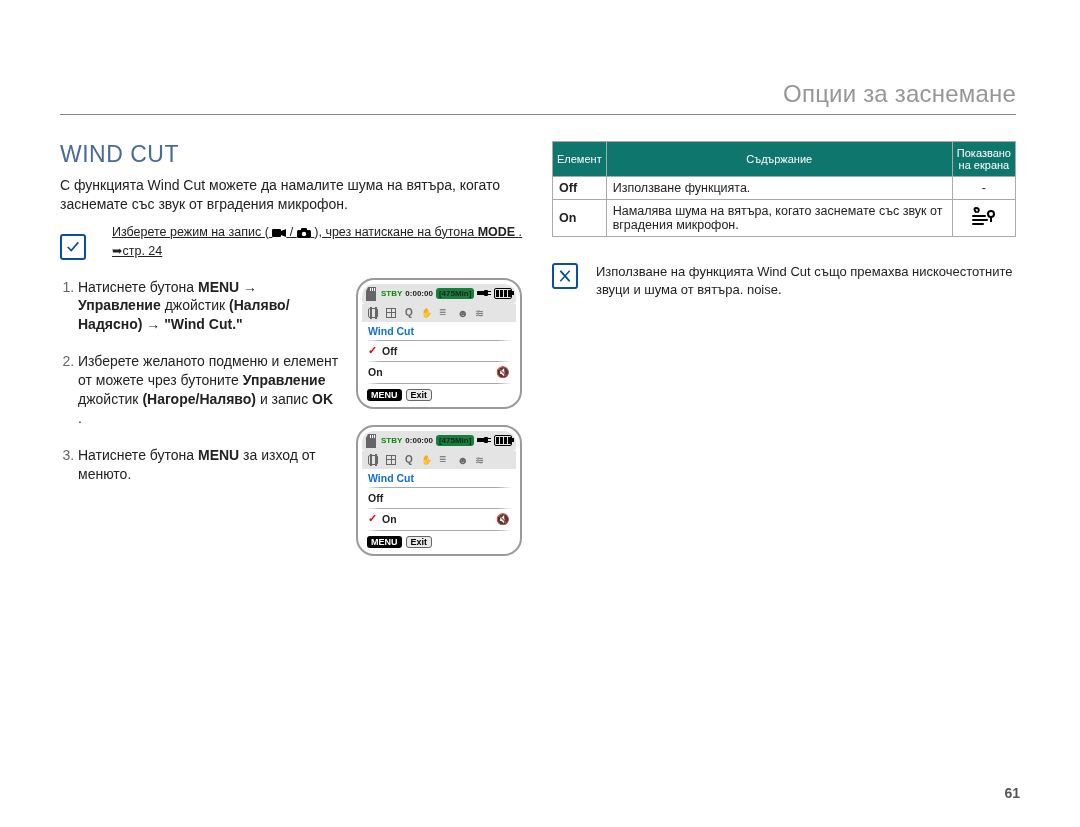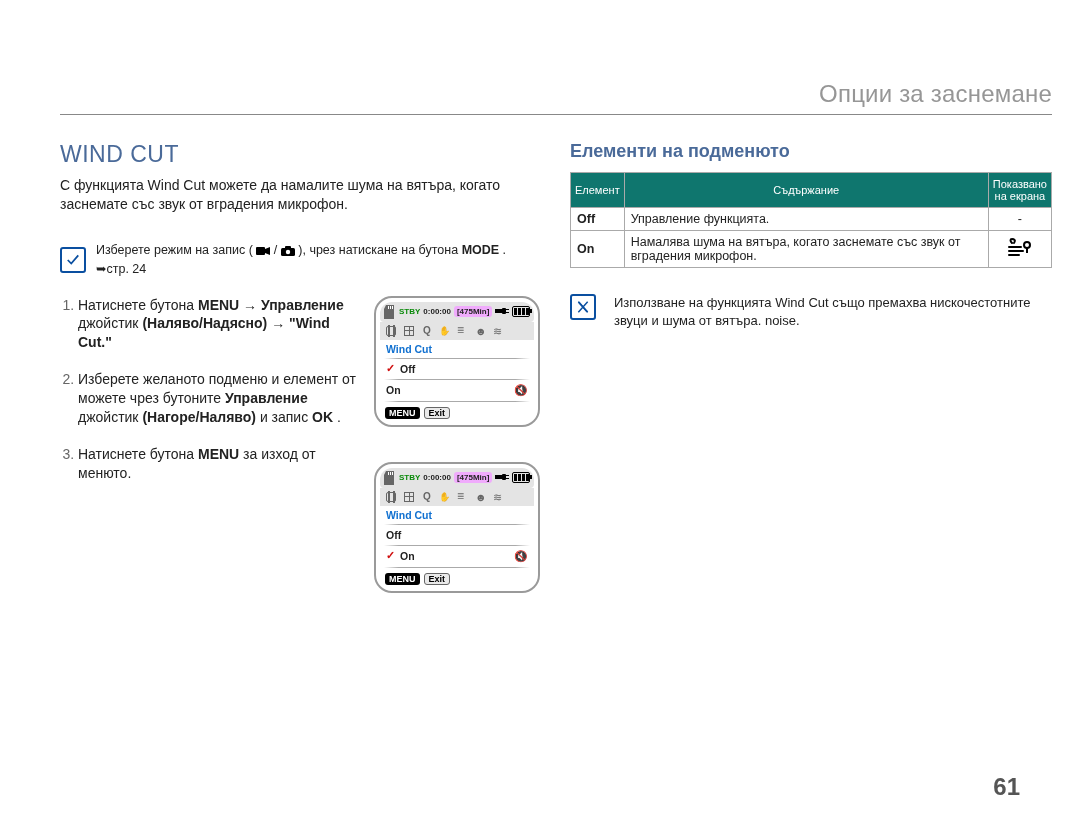--- a/index.html
+++ b/index.html
@@ -7,21 +7,21 @@
     font-family: Arial, Helvetica, sans-serif;
     background: #fff;
     color: #222;
   }
   .page {
     width: 1080px;
     height: 827px;
     margin: 0 auto;
     position: relative;
     box-sizing: border-box;
-    padding: 80px 28px 30px 60px;
+    padding: 80px 64px 30px 60px;
   }
   .top-title {
     text-align: right;
     font-size: 24px;
     color: #969696;
     letter-spacing: 0.2px;
     padding-bottom: 6px;
     border-bottom: 1px solid #888;
   }
   .columns {
@@ -33,29 +33,30 @@
   .section-title {
     font-size: 23px;
     color: #4a6a99;
     letter-spacing: 0.5px;
     font-weight: 400;
     margin: 0 0 8px 0;
   }
   .intro {
     font-size: 14px;
     line-height: 1.35;
-    margin: 0 0 28px 0;
+    margin: 0 0 10px 0;
   }
   .note-row {
     display: flex;
-    align-items: center;
-    gap: 10px;
+    align-items: flex-end;
+    gap: 26px;
     font-size: 12.5px;
     line-height: 1.35;
     margin-bottom: 18px;
+    text-decoration: underline;
   }
   .note-icon {
     width: 22px; height: 22px;
     border: 2px solid #0a4fa0;
     border-radius: 3px;
     display: flex;
     align-items: center;
     justify-content: center;
     flex: 0 0 auto;
     background: #fff;
@@ -77,40 +78,40 @@
   ol.steps-list li span { color: #222; }
   ol.steps-list li b { font-weight: bold; color: #222; }
 
   
   .lcd {
     width: 166px;
     border: 2px solid #9a9a9a;
     border-radius: 18px;
     background: #fff;
     padding: 4px 4px 6px 4px;
-    margin-bottom: 35px;
+    margin-bottom: 16px;
     box-sizing: border-box;
   }
   .lcd-top {
     background: #e4e4e4;
     border-radius: 12px 12px 4px 4px;
     padding: 3px 4px;
     display: flex;
     align-items: center;
     gap: 3px;
     font-size: 8px;
     font-weight: bold;
   }
   .sd-icon {
     width: 12px; height: 14px;
     display: inline-flex; align-items:center; justify-content:center;
   }
   .sd-icon svg { width: 12px; height: 14px; }
   .stby { color: #0a8a0a; }
-  .rem { background: #f0abfc; padding: 1px 3px; border-radius: 3px; }
+  .rem { background: #15803d; padding: 1px 3px; border-radius: 3px; }
   .lcd-right-icons { margin-left: auto; display:flex; gap:3px; align-items:center; }
   .plug { width: 14px; height: 10px; }
   .batt {
     width: 16px; height: 9px;
     border: 1px solid #000; position: relative; border-radius: 2px;
   }
   .batt::after {
     content: ""; position: absolute; right: -3px; top: 2px;
     width: 2px; height: 4px; background: #000;
   }
@@ -220,21 +221,21 @@
   .info-icon {
     width: 22px; height: 22px;
     border: 2px solid #0a4fa0; border-radius: 3px;
     display:flex; align-items:center; justify-content:center;
     flex: 0 0 auto;
   }
   .info-icon svg { width:14px; height:14px; }
   .page-no {
     position: absolute;
     bottom: 26px; right: 60px;
-    font-size: 24px; font-weight: bold; color: #555;
+    font-size: 14px; font-weight: bold; color: #555;
   }
 </style>
 </head>
 <body>
 
 <div class="page">
 
   <div class="top-title">Опции за заснемане</div>
 
   <div class="columns">
@@ -425,37 +426,36 @@
               <span class="menu-btn">MENU</span>
               <span class="exit-btn">Exit</span>
             </div>
           </div>
 
         </div>
       </div>
     </div>
 
     <div class="col">
-      <h3 class="sub-title">Елементи на подменюто</h3>
 
       <table class="submenu">
         <thead>
           <tr>
             <th>Елемент</th>
             <th>Съдържание</th>
             <th>
               <span>Показвано</span><br>
               <span>на екрана</span>
             </th>
           </tr>
         </thead>
         <tbody>
           <tr>
             <td><b>Off</b></td>
-            <td>Управление функцията.</td>
+            <td>Използване функцията.</td>
             <td class="center">-</td>
           </tr>
           <tr>
             <td><b>On</b></td>
             <td>Намалява шума на вятъра, когато заснемате със звук от вградения микрофон.</td>
             <td class="center">
               <span class="wind-glyph">
                 <svg viewBox="0 0 26 22">
                   <path d="M5 6 C3 4,3 2,5 2 S9 3,7 6 M2 10h12 M2 14h14 M2 18h10" stroke="#000" stroke-width="2" fill="none" stroke-linecap="round"></path>
                   <circle cx="20" cy="8" r="3" stroke="#000" stroke-width="2" fill="none"></circle>

